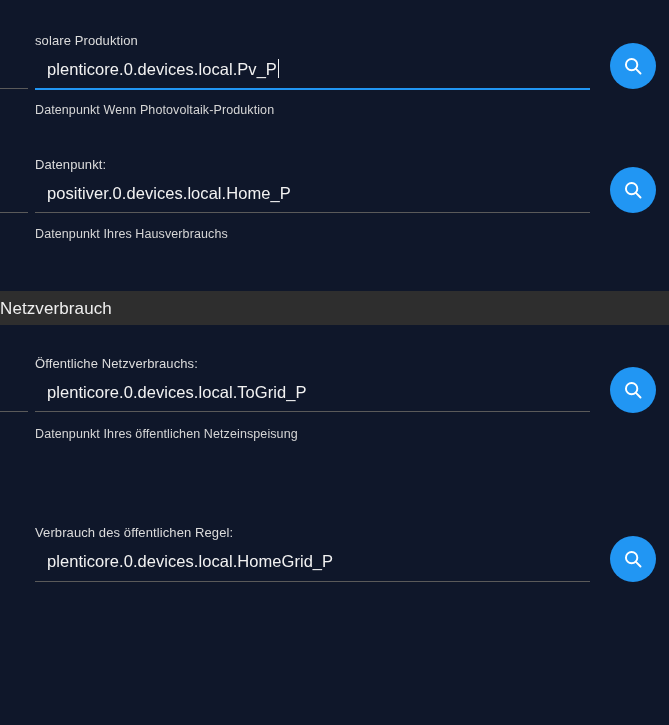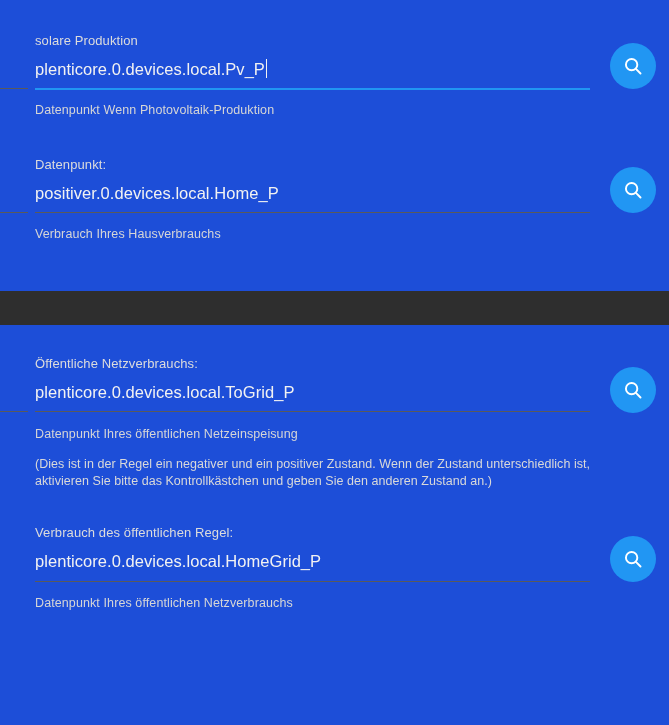--- a/index.html
+++ b/index.html
@@ -2,21 +2,21 @@
 <html><head>
 <meta charset="utf-8">
 <style>
   * { margin:0; padding:0; box-sizing:border-box; }
   html,body {
     width:669px; height:725px;
     background:#282828;
     font-family:"Liberation Sans", sans-serif;
     overflow:hidden;
   }
-  .page { position:relative; width:669px; height:725px; background:#1d4ed8; }
+  .page { position:relative; width:669px; height:725px; background:#0f172a; }
 
   
   .edge-stub {
     position:absolute; left:0; width:28px; height:1px;
     background:#5a5a5a;
   }
 
   
   .field {
     position:absolute; left:0; width:669px;
@@ -25,21 +25,21 @@
     position:absolute; left:35px; top:0;
     font-size:13px; color:#dcdcdc; letter-spacing:.1px;
     white-space:nowrap;
   }
   .field-value-wrap {
     position:absolute; left:35px; top:21px;
     width:555px; height:30px;
   }
   .field-value {
     font-size:16.5px; color:#f2f2f2; letter-spacing:.05px;
-    white-space:nowrap; line-height:30px;
+    white-space:nowrap; line-height:30px;margin-left:12px;
   }
   .caret {
     display:inline-block; width:1px; height:19px;
     background:#f2f2f2; vertical-align:-3px; margin-left:1px;
   }
   .underline {
     position:absolute; left:35px; width:555px;
     height:1px; background:#5a5a5a;
   }
   .underline.focused {
@@ -100,59 +100,58 @@
   </button>
 
   <div class="field" style="top:157px;">
     <div class="field-label">Datenpunkt:</div>
     <div class="field-value-wrap">
       <span class="field-value">positiver.0.devices.local.Home_P</span>
     </div>
   </div>
   <div class="underline" style="top:212px;"></div>
   <div class="edge-stub" style="top:212px;"></div>
-  <div class="field-hint" style="top:227px;">Verbrauch Ihres Hausverbrauchs</div>
+  <div class="field-hint" style="top:227px;">Datenpunkt Ihres Hausverbrauchs</div>
   <button class="fab" style="left:610px; top:167px;">
     <span>
       <svg width="22" height="22" viewBox="0 0 24 24" fill="none" stroke="#ffffff" stroke-width="2.1" stroke-linecap="round">
         <circle cx="10.5" cy="10.5" r="6.2"></circle>
         <line x1="15.2" y1="15.2" x2="20.2" y2="20.2"></line>
       </svg>
     </span>
   </button>
 
   <div class="section-band" style="top:291px; height:34px;"></div>
+  <div class="section-title" style="top:299px;">Netzverbrauch</div>
 
   <div class="field" style="top:356px;">
     <div class="field-label">Öffentliche Netzverbrauchs:</div>
     <div class="field-value-wrap">
       <span class="field-value">plenticore.0.devices.local.ToGrid_P</span>
     </div>
   </div>
   <div class="underline" style="top:411px;"></div>
   <div class="edge-stub" style="top:411px;"></div>
   <div class="field-hint" style="top:427px;">Datenpunkt Ihres öffentlichen Netzeinspeisung</div>
-  <div class="field-note" style="top:456px;">(Dies ist in der Regel ein negativer und ein positiver Zustand. Wenn der Zustand unterschiedlich ist, aktivieren Sie bitte das Kontrollkästchen und geben Sie den anderen Zustand an.)</div>
   <button class="fab" style="left:610px; top:367px;">
     <span>
       <svg width="22" height="22" viewBox="0 0 24 24" fill="none" stroke="#ffffff" stroke-width="2.1" stroke-linecap="round">
         <circle cx="10.5" cy="10.5" r="6.2"></circle>
         <line x1="15.2" y1="15.2" x2="20.2" y2="20.2"></line>
       </svg>
     </span>
   </button>
 
   <div class="field" style="top:525px;">
     <div class="field-label">Verbrauch des öffentlichen Regel:</div>
     <div class="field-value-wrap">
       <span class="field-value">plenticore.0.devices.local.HomeGrid_P</span>
     </div>
   </div>
   <div class="underline" style="top:581px;"></div>
-  <div class="field-hint" style="top:596px;">Datenpunkt Ihres öffentlichen Netzverbrauchs</div>
   <button class="fab" style="left:610px; top:536px;">
     <span>
       <svg width="22" height="22" viewBox="0 0 24 24" fill="none" stroke="#ffffff" stroke-width="2.1" stroke-linecap="round">
         <circle cx="10.5" cy="10.5" r="6.2"></circle>
         <line x1="15.2" y1="15.2" x2="20.2" y2="20.2"></line>
       </svg>
     </span>
   </button>
 
 </div>

